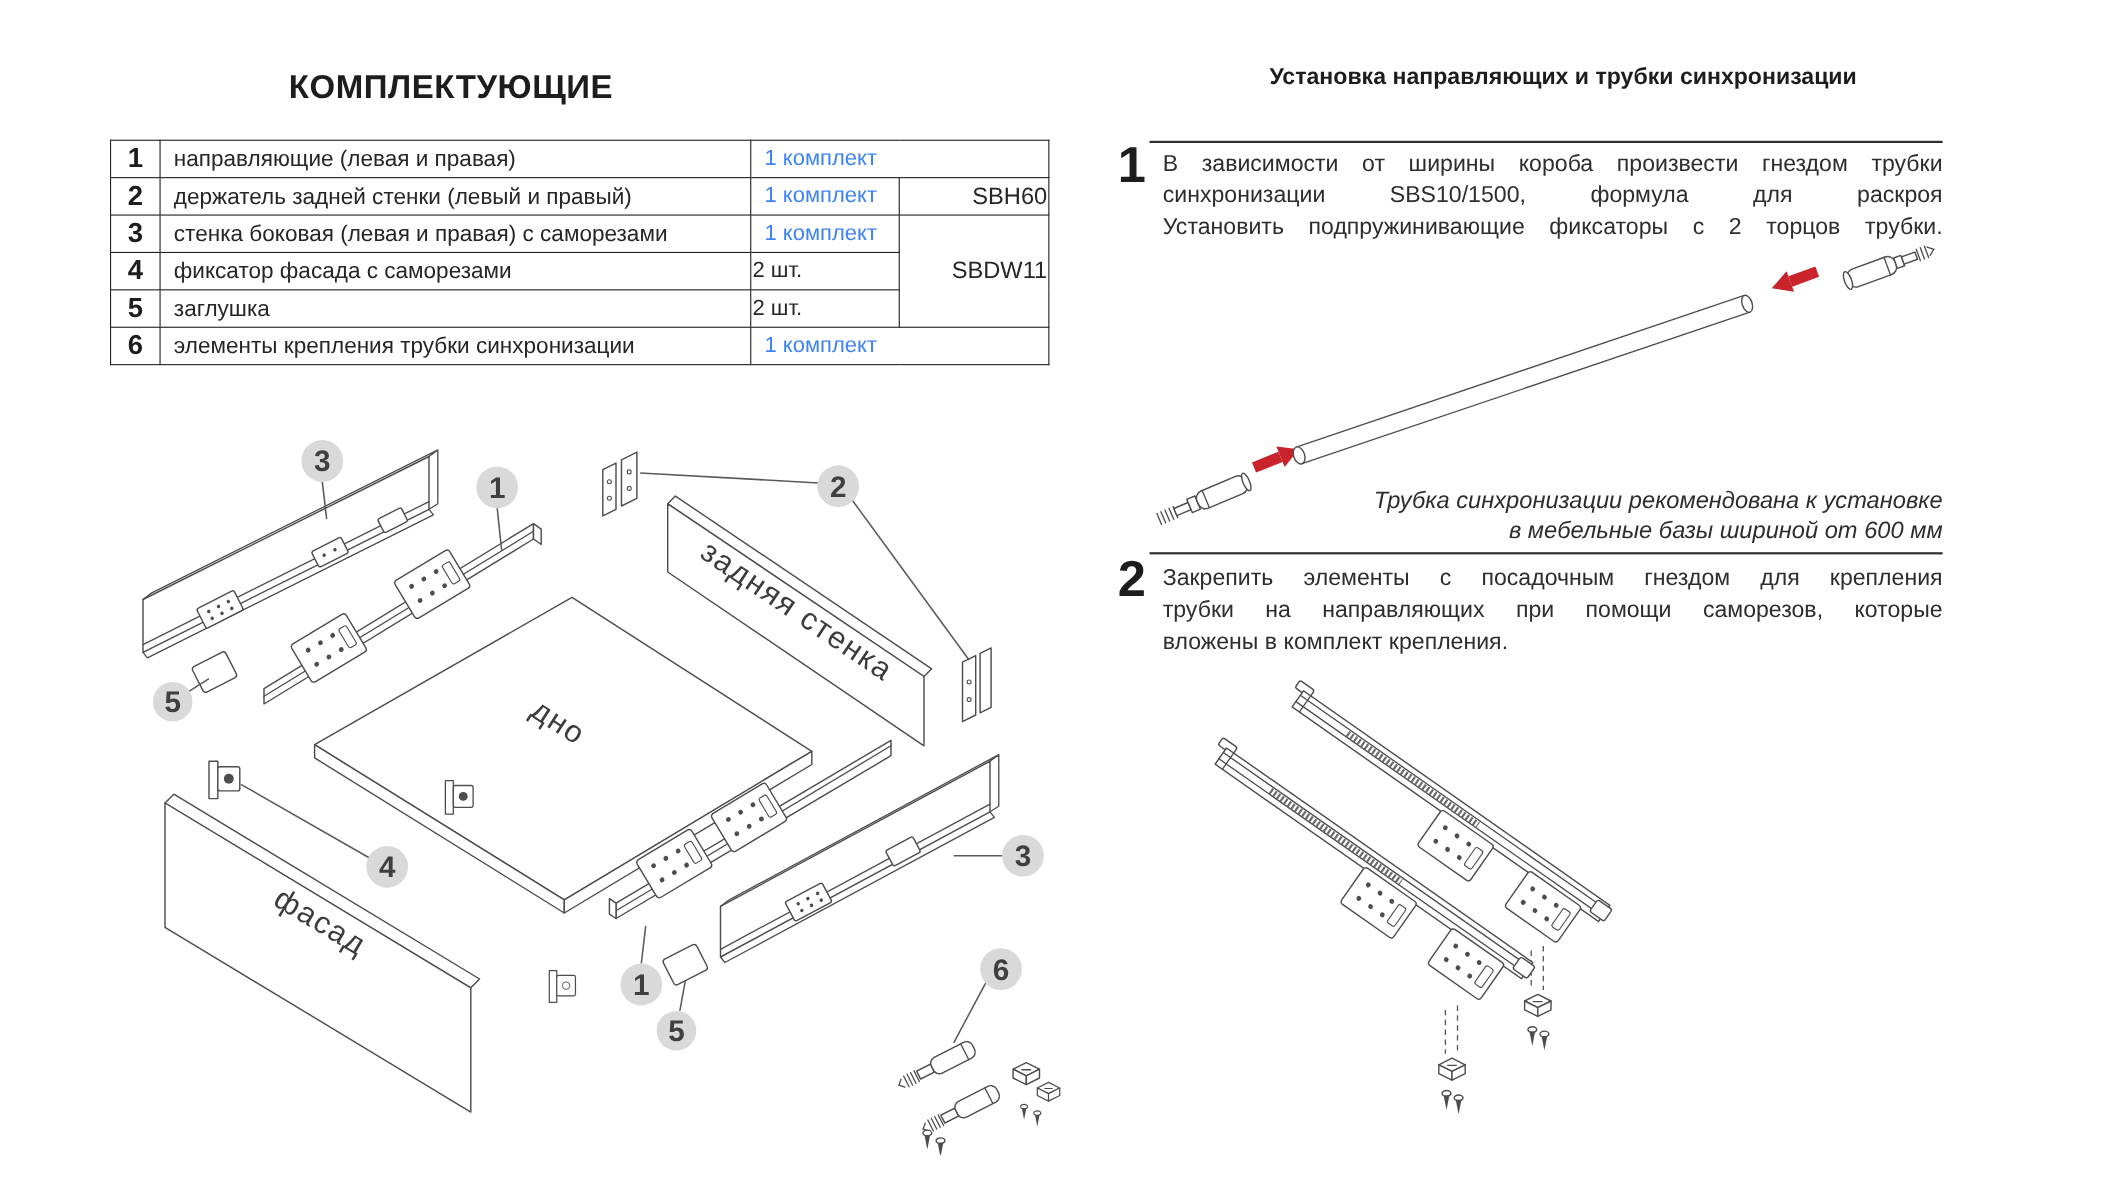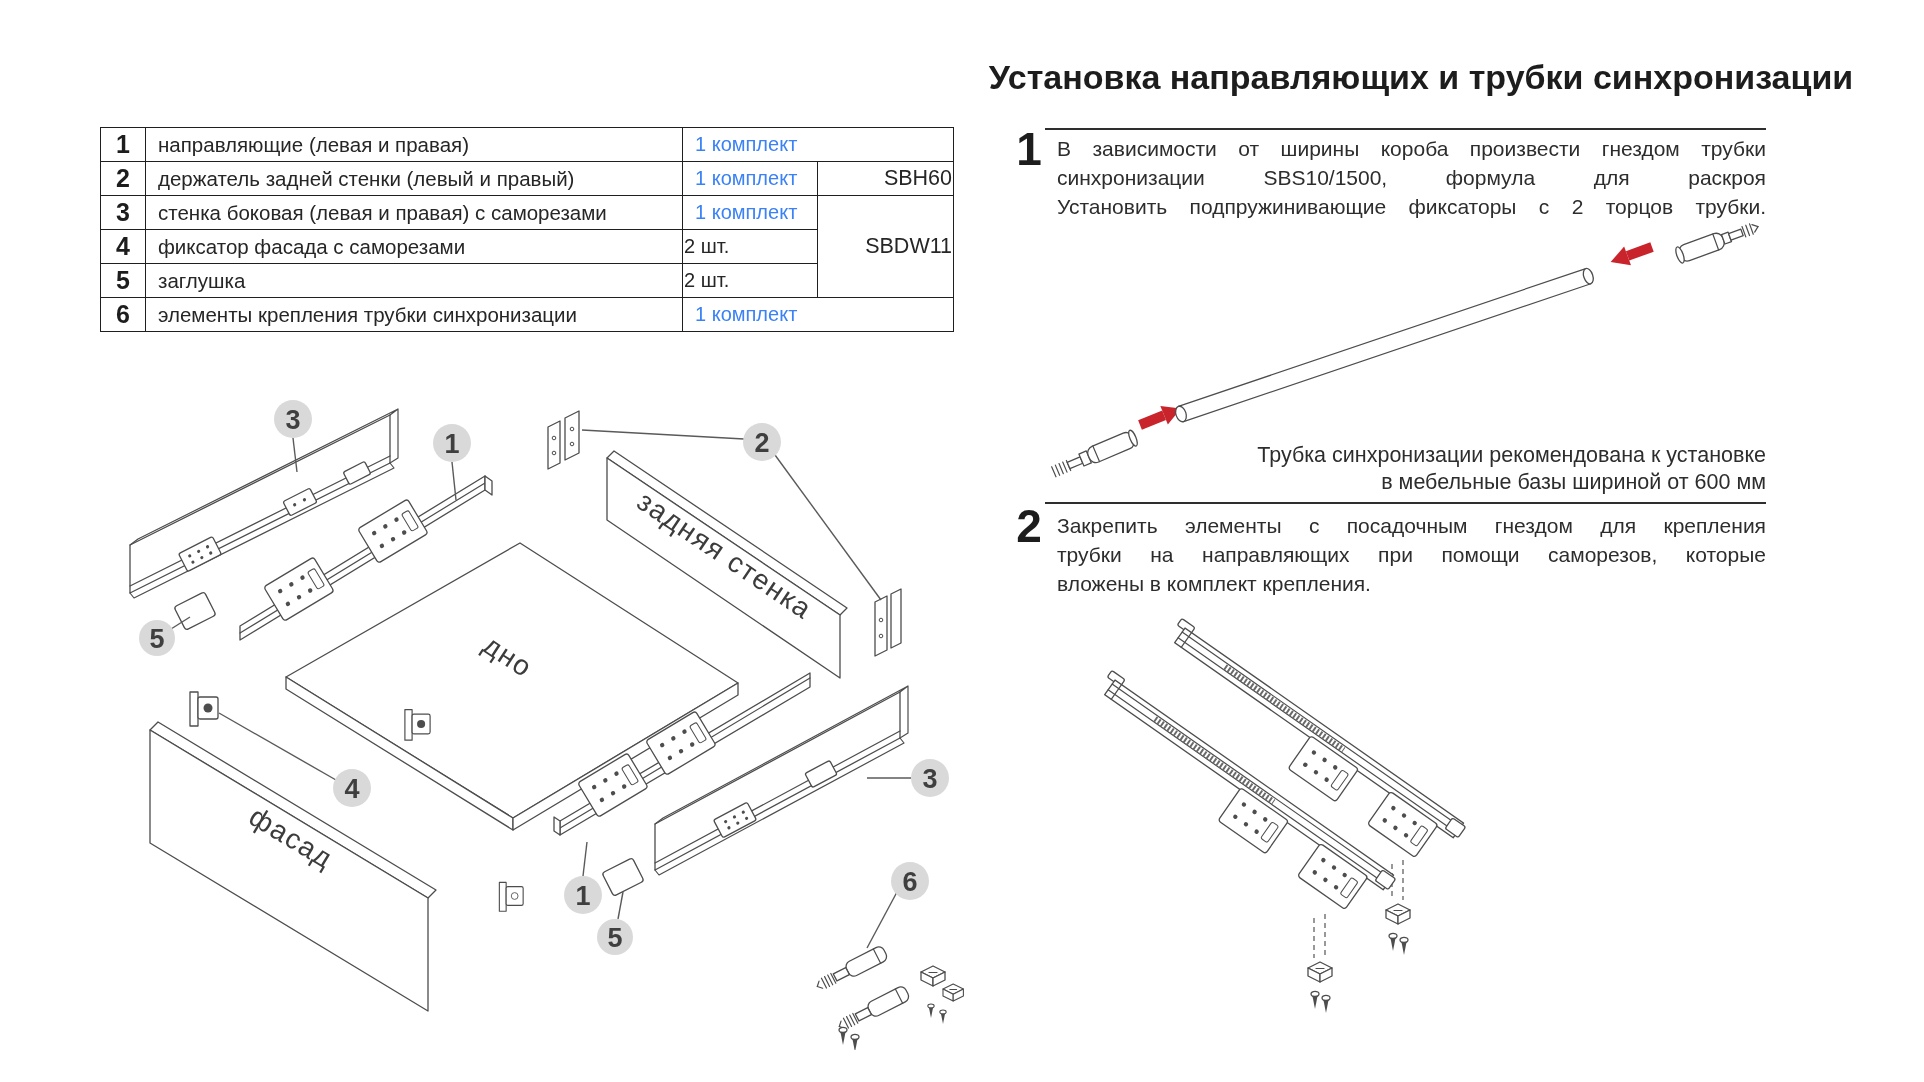--- a/index.html
+++ b/index.html
@@ -2,21 +2,21 @@
 <html><head>
 <meta charset="utf-8">
 <style>
   html,body{margin:0;padding:0;background:#fff;}
   #page{position:relative;width:1924px;height:1082px;background:#ffffff;overflow:hidden;
         font-family:"Liberation Sans","DejaVu Sans",sans-serif;color:#222;}
   .abs{position:absolute;}
 
   
   #left-title{left:100px;top:63px;width:620px;text-align:center;font-size:30px;font-weight:700;color:#1d1d1d;letter-spacing:.5px;}
-  #right-title{left:960px;top:58px;width:922px;text-align:center;font-size:34px;font-weight:700;color:#1d1d1d;}
+  #right-title{left:960px;top:58px;width:922px;text-align:center;font-size:21px;font-weight:700;color:#1d1d1d;}
 
   
   #parts-table{left:100px;top:127px;border-collapse:collapse;table-layout:fixed;width:853px;}
   #parts-table td{border:1.8px solid #1f1f1f;height:31px;overflow:hidden;white-space:nowrap;}
   td.num{font-size:25px;font-weight:700;text-align:center;color:#1d1d1d;}
   td.pname{font-size:20.5px;padding-left:12px;color:#262626;}
   td.qty-left{font-size:20px;padding-left:12px;color:#3b82f6;}
   td.qty-center{font-size:20px;text-align:left;color:#262626;}
   td.code{font-size:21.5px;text-align:right;color:#262626;}
 
@@ -24,39 +24,40 @@
   .rule{height:0;border-top:2px solid #2e2e2e;}
   #rule-1{left:1045px;top:128px;width:721px;}
   #rule-2{left:1045px;top:502px;width:721px;}
   .step-num{font-size:46px;font-weight:700;color:#1d1d1d;width:42px;text-align:center;line-height:1;}
   #step1-num{left:1008px;top:126px;}
   #step2-num{left:1008px;top:503px;}
   .step-text{width:709px;font-size:21px;line-height:29px;color:#2d2d2d;}
   #step1-text{left:1057px;top:134px;}
   #step2-text{left:1057px;top:511px;}
   .jline{text-align:justify;text-align-last:justify;}
-  #tube-note{left:1100px;top:442px;width:666px;text-align:right;font-size:21.5px;line-height:27px;color:#2d2d2d;}
+  #tube-note{left:1100px;top:442px;width:666px;text-align:right;font-size:21.5px;line-height:27px;color:#2d2d2d;font-style:italic;}
 
   
   .face{fill:#ffffff;stroke:#4d4d4d;stroke-width:1.3;stroke-linejoin:round;}
   .ln{fill:none;stroke:#4d4d4d;stroke-width:1.2;stroke-linejoin:round;stroke-linecap:round;}
   .dot{fill:#4d4d4d;stroke:none;}
   .hole{fill:none;stroke:#4d4d4d;stroke-width:1;}
   .rack{stroke:#6a6a6a;stroke-width:6;stroke-dasharray:2 2;fill:none;}
   .leader line{stroke:#5a5a5a;stroke-width:1.4;}
   .dash{stroke:#555;stroke-width:1.2;stroke-dasharray:5 4;fill:none;}
   .callout-circle{fill:#d9d9d9;stroke:none;}
   .callout-num{font-size:27px;font-weight:700;fill:#3f3f3f;text-anchor:middle;}
   .dlabel{font-size:28px;fill:#3c3c3c;letter-spacing:1.5px;}
 </style>
 </head>
 <body>
 
 <div id="page">
 
+  <div class="abs" id="left-title">КОМПЛЕКТУЮЩИЕ</div>
   <div class="abs" id="right-title">Установка направляющих и трубки синхронизации</div>
 
   <table class="abs" id="parts-table">
     <colgroup>
         <col style="width:45px">
         <col style="width:537px">
         <col style="width:135px">
         <col style="width:136px">
       </colgroup>
     <tbody>

